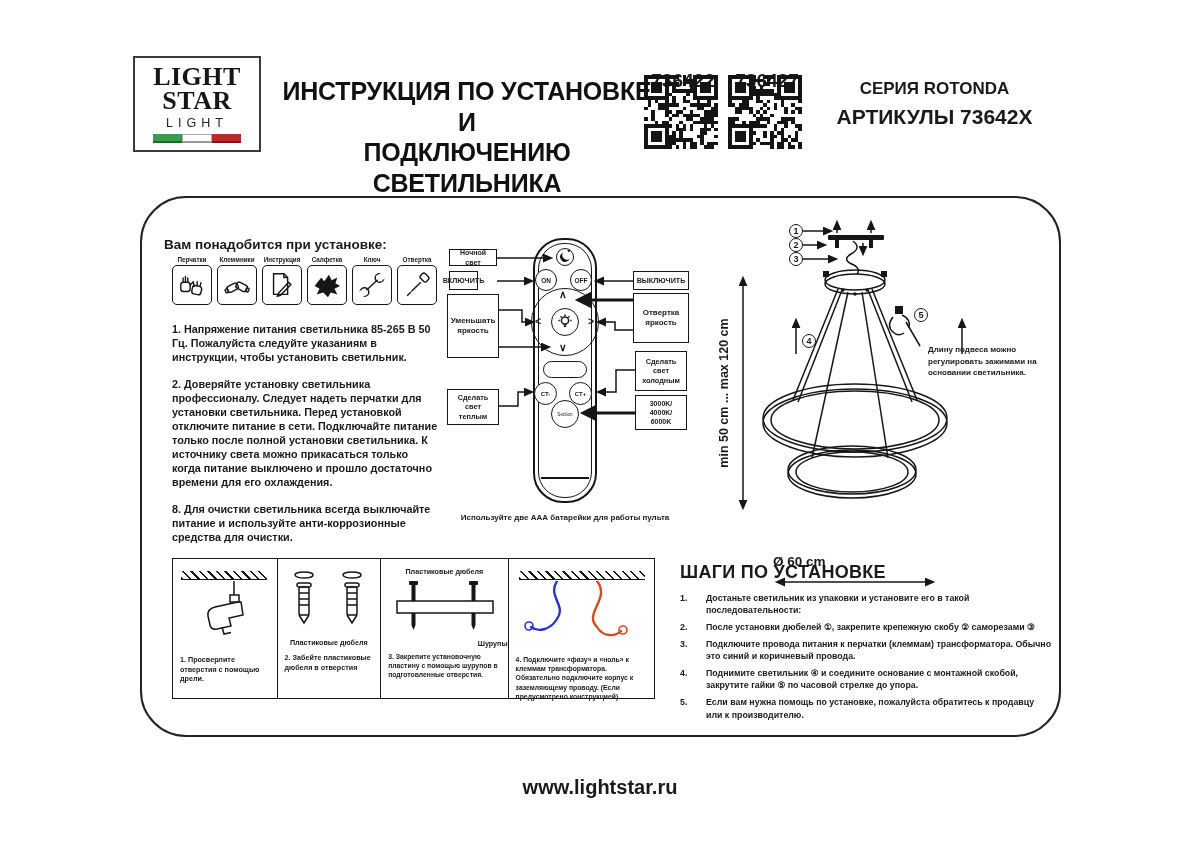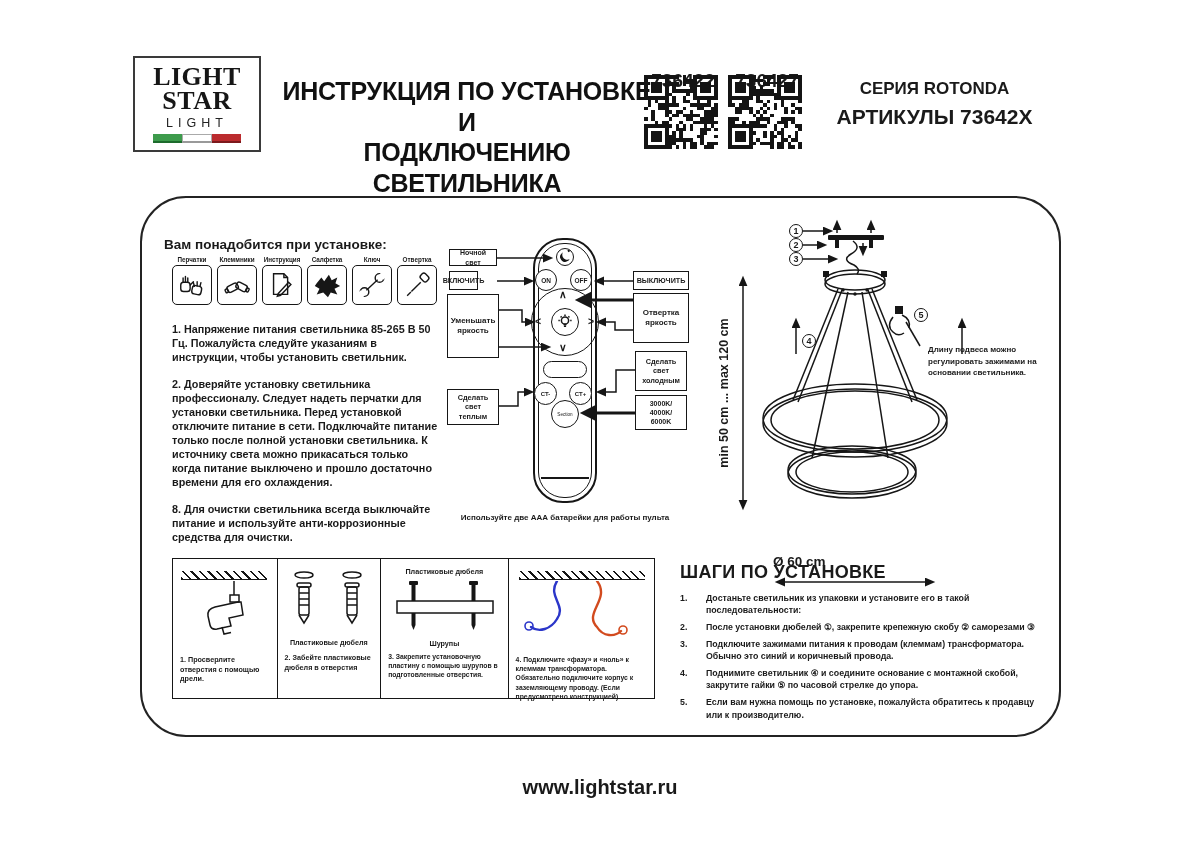--- a/index.html
+++ b/index.html
@@ -1275,21 +1275,21 @@
           <rect x="20" y="2" width="9" height="4" rx="1"></rect>
             <rect x="22.5" y="6" width="4" height="16"></rect>
           <rect x="80" y="2" width="9" height="4" rx="1"></rect>
             <rect x="82.5" y="6" width="4" height="16"></rect>
           <rect x="22.5" y="34" width="4" height="12"></rect>
             <path d="M22.5,46 l2,5 2,-5 z"></path>
           <rect x="82.5" y="34" width="4" height="12"></rect>
             <path d="M82.5,46 l2,5 2,-5 z"></path>
         </g>
       </svg>
-      <div class="plabel" style="top:80px;">Шурупы</div>
+      <div class="plabel" style="top:80px;text-align:right;">Шурупы</div>
       <div class="ptext" style="top:93px;font-size:6.8px;">3. Закрепите установочную пластину с помощью шурупов в подготовленные отверстия.</div>
     </div>
 
     <div class="pcell" style="width:147px;">
       <div class="hatch" style="left:10px;top:12px;width:126px;"></div>
       <svg class="abs" style="left:10px;top:22px;" width="128" height="70" viewBox="0 0 128 70">
         <path class="wire wire-b" d="M38,0 C28,16 48,24 38,38 C32,48 20,52 12,46"></path>
         <circle class="wire wire-b thin" cx="10" cy="45" r="4"></circle>
         <path class="wire wire-r" d="M78,0 C92,18 64,32 78,46 C84,56 96,56 102,50"></path>
         <circle class="wire wire-r thin" cx="104" cy="49" r="4"></circle>
@@ -1303,21 +1303,21 @@
     <div class="step">
       <div class="step-num">1.</div>
       <div>Достаньте светильник из упаковки и установите его в такой последовательности:</div>
     </div>
     <div class="step">
       <div class="step-num">2.</div>
       <div>После установки дюбелей ①, закрепите крепежную скобу ② саморезами ③</div>
     </div>
     <div class="step">
       <div class="step-num">3.</div>
-      <div>Подключите зажимами питания к проводам (клеммам) трансформатора. Обычно это синий и коричневый провода.</div>
+      <div>Подключите провода питания к перчатки (клеммам) трансформатора. Обычно это синий и коричневый провода.</div>
     </div>
     <div class="step">
       <div class="step-num">4.</div>
       <div>Поднимите светильник ④ и соедините основание с монтажной скобой, закрутите гайки ⑤ по часовой стрелке до упора.</div>
     </div>
     <div class="step">
       <div class="step-num">5.</div>
       <div>Если вам нужна помощь по установке, пожалуйста обратитесь к продавцу или к производителю.</div>
     </div>
   </div>

